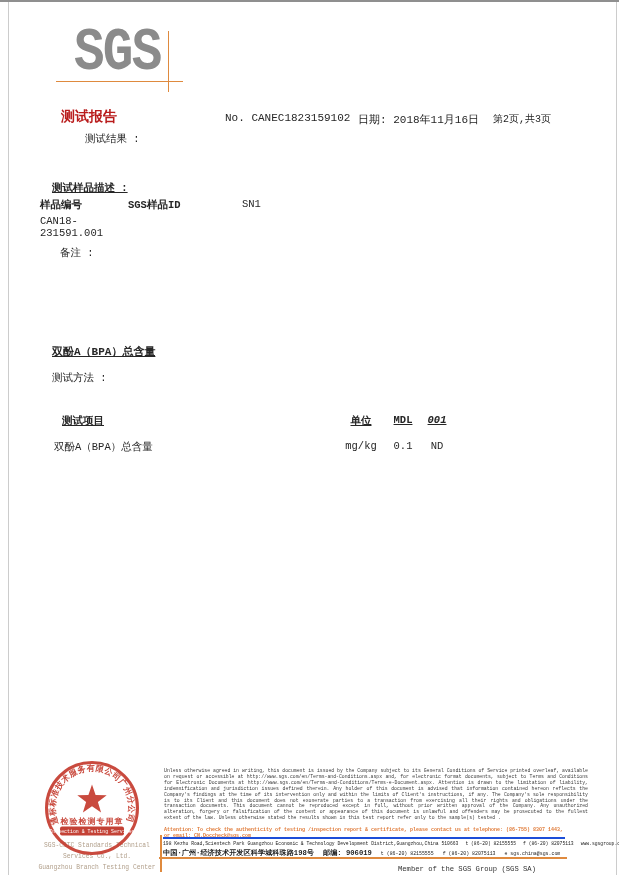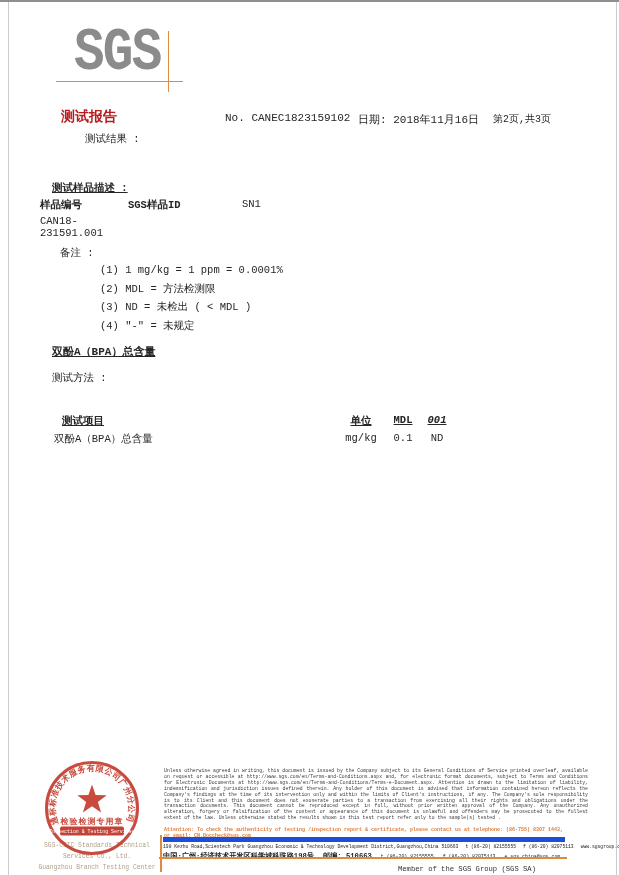--- a/index.html
+++ b/index.html
@@ -35,39 +35,39 @@
   .sample-table .c1, .sample-table .c2 { }
   .sample-table .c3 { text-align:left; }
 
   .notes-list { position:absolute; left:100px; top:261px; font-size:10.5px; line-height:18.5px; }
 
   .bpa-heading { position:absolute; left:52px; top:344px; font-size:11px; font-weight:bold; text-decoration:underline; }
   .method-label { position:absolute; left:52px; top:371px; }
   .method-text  { position:absolute; left:120px; top:370px; width:455px; font-size:10.5px; line-height:21px; }
 
   .result-table { position:absolute; left:54px; top:414px; display:grid;
-                  grid-template-columns:281px 52px 32px 36px; row-gap:4px; font-size:10.5px; }
+                  grid-template-columns:281px 52px 32px 36px; row-gap:12px; font-size:10.5px; }
   .result-table .hd { font-weight:bold; }
   .result-table .hd span { text-decoration:underline; }
   .result-table .h1 { padding-left:8px; }
   .result-table .cc { text-align:center; }
   .result-table .it span { font-style:italic; }
 
   
   .lab-lines { position:absolute; left:28px; top:840px; width:138px; text-align:center;
                font-size:6.3px; line-height:11px; color:#b2a08c; }
   .stamp { position:absolute; left:41px; top:760px; opacity:0.92; }
 
   .disclaimer { position:absolute; left:164px; top:768px; width:424px;
                 font-size:4.8px; line-height:5.9px; text-align:justify; color:#3c3c3c; }
   .attention  { position:absolute; left:164px; top:827px; width:424px;
                 font-size:5px; line-height:6.2px; font-weight:bold; color:#e07b39; }
   .attention .em { text-decoration:underline; }
 
-  .addr-block { position:absolute; left:163px; top:837px; width:402px; border-top:5px solid #1d4ed8; padding-top:2px; }
+  .addr-block { position:absolute; left:163px; top:837px; width:402px; border-top:2px solid #1d4ed8; padding-top:2px; }
   .addr-en { display:flex; gap:7px; align-items:baseline; font-size:4.7px; color:#222; white-space:nowrap; }
   .addr-cn { display:flex; gap:9px; align-items:baseline; margin-top:2px; white-space:nowrap; }
   .addr-cn .cn { font-size:7.2px; font-weight:bold; color:#1d1d1d; }
   .addr-cn .sm { font-size:4.9px; color:#222; }
   .footer-vline { position:absolute; left:160px; top:835px; width:2px; height:37px; background:#df8a3e; }
   .footer-hline { position:absolute; left:159px; top:857px; width:408px; height:2px; background:#df8a3e; }
   .member { position:absolute; left:300px; top:865px; width:236px; text-align:right; font-size:7.2px; color:#333; }
 </style>
 </head>
 <body>
@@ -90,26 +90,20 @@
   <div class="lbl sample-heading">测试样品描述 :</div>
 
   <div class="sample-table">
     <div class="hd c1">样品编号</div>
     <div class="hd c2">SGS样品ID</div>
     <div class="c1">SN1</div>
     <div class="c2">CAN18-231591.001</div>
   </div>
 
   <div class="lbl notes-label">备注 :</div>
-  <div class="notes-list">
-    <div>(1) 1 mg/kg = 1 ppm = 0.0001%</div>
-    <div>(2) MDL = 方法检测限</div>
-    <div>(3) ND = 未检出 ( &lt; MDL )</div>
-    <div>(4) "-" = 未规定</div>
-  </div>
 
   <div class="bpa-heading">双酚A（BPA）总含量</div>
   <div class="lbl method-label">测试方法 :</div>
 
   <div class="result-table">
     <div class="hd h1"><span>测试项目</span></div>
     <div class="hd cc"><span>单位</span></div>
     <div class="hd cc"><span>MDL</span></div>
     <div class="hd cc it"><span>001</span></div>
     <div>双酚A（BPA）总含量</div>
@@ -147,21 +141,21 @@
 
   <div class="addr-block">
     <div class="addr-en">
       <span>198 Kezhu Road,Scientech Park Guangzhou Economic &amp; Technology Development District,Guangzhou,China  510663</span>
       <span>t (86-20) 82155555</span>
       <span>f (86-20) 82075113</span>
       <span>www.sgsgroup.com.cn</span>
     </div>
     <div class="addr-cn">
       <span class="cn">中国·广州·经济技术开发区科学城科珠路198号</span>
-      <span class="cn">邮编: 510663</span>
+      <span class="cn">邮编: 906019</span>
       <span class="sm">t (86-20) 82155555</span>
       <span class="sm">f (86-20) 82075113</span>
       <span class="sm">e  sgs.china@sgs.com</span>
     </div>
   </div>
 
   <div class="footer-vline"></div>
   <div class="footer-hline"></div>
   <div class="member">Member of the SGS Group (SGS SA)</div>
 </div>

